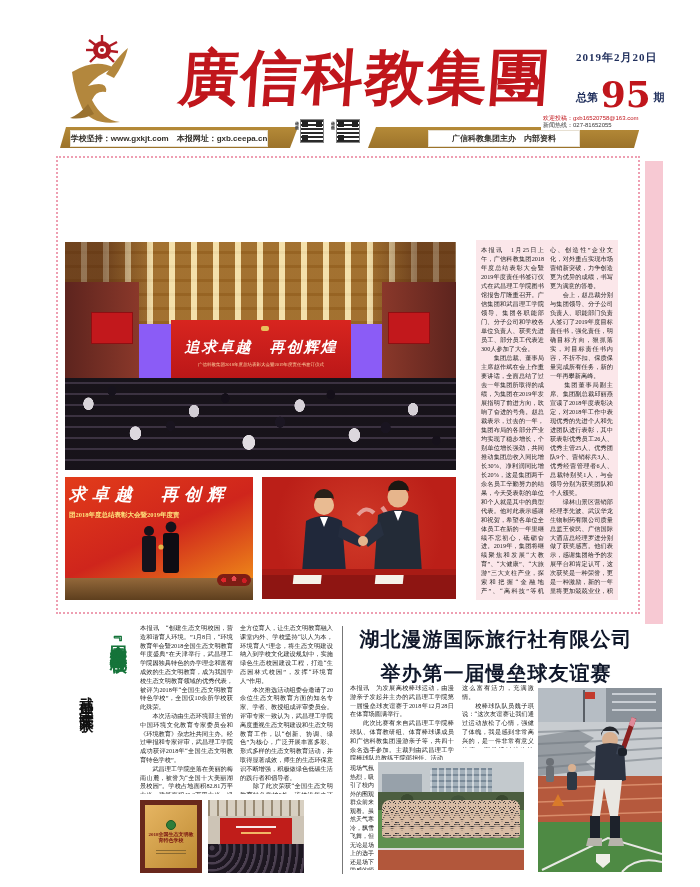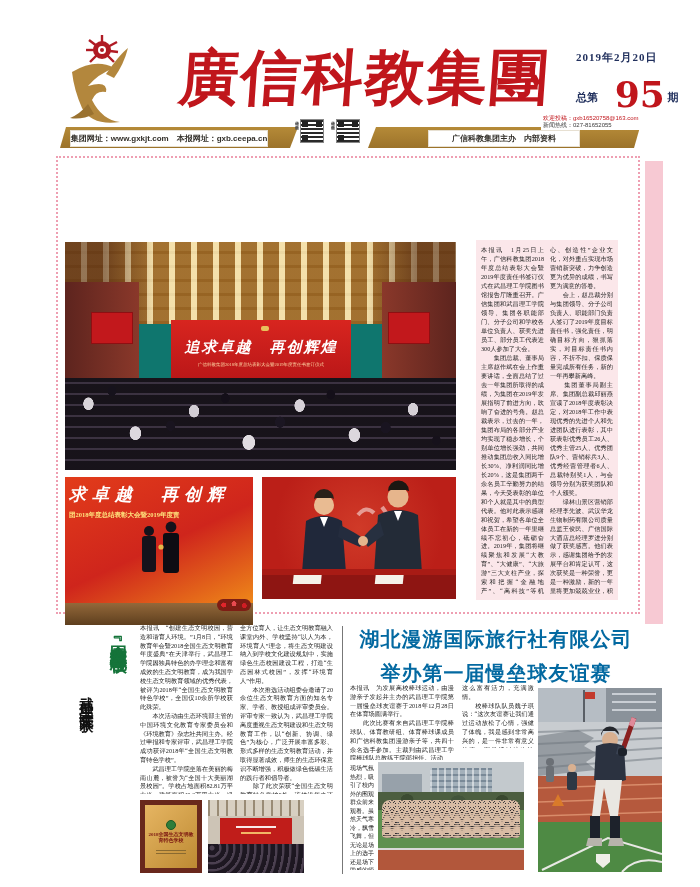--- a/index.html
+++ b/index.html
@@ -6,21 +6,21 @@
   #page{position:relative;width:700px;height:887px;background:#ffffff;overflow:hidden;
         font-family:"Liberation Serif",serif;color:#1a1a1a;}
   .abs{position:absolute;}
 
   
   .mast-title{left:148px;top:36px;width:434px;height:84px;display:flex;align-items:center;justify-content:center;
     font-family:"DejaVu Serif",serif;font-weight:bold;font-size:60px;color:#c0161c;
     transform:skewX(-4deg);letter-spacing:2px;white-space:nowrap;}
   .mast-date{left:576px;top:50px;font-size:11px;font-weight:bold;color:#22315e;letter-spacing:1px;}
   .mast-issue{left:576px;top:76px;color:#22315e;font-weight:bold;font-size:11px;white-space:nowrap;}
-  .issue-no{font-family:"DejaVu Serif",serif;font-size:36px;color:#c0161c;line-height:1;vertical-align:-6px;margin-left:14px;}
+  .issue-no{font-family:"DejaVu Serif",serif;font-size:36px;color:#c0161c;line-height:1;vertical-align:-6px;}
 
   
   .goldbar{background:linear-gradient(#b58a38,#9c732a);height:21px;}
   .bar-left{left:60px;top:127px;width:238px;clip-path:polygon(6px 0,100% 0,calc(100% - 8px) 100%,0 100%);}
   .bar-right{left:368px;top:127px;width:272px;clip-path:polygon(8px 0,100% 0,calc(100% - 6px) 100%,0 100%);}
   .barbox{background:#fff;border:1px solid #e7e0d2;font-family:"Liberation Sans",sans-serif;
     font-size:8px;font-weight:bold;color:#33302a;display:flex;align-items:center;justify-content:center;white-space:nowrap;}
   .bar-left-box{left:70px;top:130px;width:196px;height:15px;}
   .bar-right-box{left:428px;top:130px;width:150px;height:15px;}
   .contact{left:541px;top:114px;width:118px;background:#fff;font-family:"Liberation Sans",sans-serif;
@@ -45,21 +45,21 @@
         color:#c2151f;font-size:26px;letter-spacing:1px;white-space:nowrap;}
   .s1-h1{top:166px;}
   .s1-h2{top:199px;}
   .s1-panel{left:476px;top:240px;width:142px;height:360px;background:#fbe7ea;display:flex;gap:6px;
     padding:6px 5px;box-sizing:border-box;}
   .newscol{font-size:6.2px;line-height:1.45;text-align:justify;color:#222;white-space:pre-line;
     overflow:hidden;width:64px;}
 
   
   .photo{overflow:hidden;}
-  .photo-main{left:65px;top:242px;width:391px;height:228px;background:#0f766e;}
+  .photo-main{left:65px;top:242px;width:391px;height:228px;background:#8b5cf6;}
   .pm-ceiling{left:0;top:0;width:391px;height:82px;background:#e2ceac;
     background-image:
       linear-gradient(90deg,rgba(70,30,15,.55) 0 40px,transparent 90px calc(100% - 90px),rgba(70,30,15,.55) calc(100% - 40px) 100%),
       repeating-linear-gradient(90deg,rgba(150,95,25,.85) 0 16px,rgba(245,225,170,.9) 16px 22px),
       repeating-linear-gradient(0deg,rgba(90,50,15,.5) 0 3px,rgba(255,240,200,.35) 3px 14px);}
   .pm-wall{top:40px;width:74px;height:110px;background:linear-gradient(90deg,#5d241e,#8a382a);}
   .pm-wall.r{right:0;background:linear-gradient(270deg,#5d241e,#8a382a);}
   .pm-sidebanner{top:70px;width:40px;height:30px;background:#c2181c;border:1px solid #8e0f12;}
   .pm-screen{left:106px;top:78px;width:180px;height:84px;background:linear-gradient(#d8251f,#ad1115);
     text-align:center;}
@@ -79,21 +79,21 @@
       radial-gradient(9px 11px at 89% 34%, #d5d0d6 0 55%, transparent 60%),
       radial-gradient(7px 8px at 12% 14%, #16121c 0 60%, transparent 65%),
       radial-gradient(7px 8px at 27% 52%, #19141f 0 60%, transparent 65%),
       radial-gradient(7px 8px at 41% 22%, #140f19 0 60%, transparent 65%),
       radial-gradient(8px 9px at 55% 48%, #1b1622 0 60%, transparent 65%),
       radial-gradient(7px 8px at 68% 18%, #140f19 0 60%, transparent 65%),
       radial-gradient(8px 9px at 82% 54%, #191420 0 60%, transparent 65%),
       radial-gradient(7px 8px at 95% 68%, #16111b 0 60%, transparent 65%),
       repeating-linear-gradient(0deg, rgba(0,0,0,.35) 0 9px, rgba(120,105,130,.28) 9px 11px);}
 
-  .photo-award{left:65px;top:477px;width:188px;height:148px;background:linear-gradient(155deg,#e23c1a 0%,#cf251c 48%,#f59d18 100%);}
+  .photo-award{left:65px;top:477px;width:188px;height:123px;background:linear-gradient(155deg,#e23c1a 0%,#cf251c 48%,#f59d18 100%);}
   .pa-banner{left:4px;top:6px;width:180px;color:#fff;font-family:"DejaVu Serif",serif;font-style:italic;
     font-weight:bold;font-size:17px;letter-spacing:6px;white-space:nowrap;}
   .pa-sub{left:4px;top:34px;width:180px;color:#ffe37d;font-size:6.5px;font-weight:bold;white-space:nowrap;overflow:hidden;}
   .pa-floor{left:0;bottom:0;width:188px;height:22px;background:linear-gradient(#93683a,#5e3f1e);}
   .pa-flowers{right:2px;bottom:14px;width:34px;height:12px;border-radius:6px;
     background:radial-gradient(4px 4px at 20% 50%,#e0252b 0 60%,transparent 65%),
                radial-gradient(4px 4px at 50% 40%,#e84a50 0 60%,transparent 65%),
                radial-gradient(4px 4px at 80% 55%,#d01d24 0 60%,transparent 65%),#7e1d14;}
 
   .photo-hand{left:262px;top:477px;width:194px;height:122px;background:radial-gradient(circle at 50% 42%,#d03a28,#bb1f18 70%);}
@@ -139,21 +139,21 @@
   .s2-green{font-size:17px;font-weight:bold;color:#15743a;letter-spacing:1px;line-height:34px;
     font-family:"DejaVu Serif",serif;}
   .s2-black{font-size:14px;font-weight:bold;color:#111;padding-top:56px;line-height:30px;letter-spacing:3px;
     font-family:"DejaVu Serif",serif;}
   .s2col{font-size:6.2px;line-height:1.42;text-align:justify;white-space:pre-line;overflow:hidden;color:#222;}
   .s2-col1{left:140px;top:624px;width:93px;height:170px;}
   .s2-col2{left:240px;top:624px;width:93px;height:170px;}
   .divider-v{left:342px;top:626px;width:1px;height:248px;background:#777;}
 
   .s3-h{left:350px;width:292px;text-align:center;font-family:"DejaVu Sans",sans-serif;
-    font-weight:bold;color:#0369a1;font-size:20px;white-space:nowrap;letter-spacing:1px;}
+    font-weight:bold;color:#0f172a;font-size:20px;white-space:nowrap;letter-spacing:1px;}
   .s3-h1{top:626px;}
   .s3-h2{top:652px;margin-top:8px;}
   .s3col{font-size:6.2px;line-height:1.42;text-align:justify;white-space:pre-line;overflow:hidden;color:#222;}
   .s3-col1{left:350px;top:684px;width:104px;height:76px;}
   .s3-col2{left:462px;top:684px;width:72px;height:64px;}
   .s3-cont{left:350px;top:764px;width:24px;height:106px;font-size:6px;}
 </style>
 </head>
 <body>
 
@@ -183,21 +183,21 @@
 
   <div class="abs mast-title">廣信科教集團</div>
   <div class="abs mast-date">2019年2月20日</div>
   <div class="abs mast-issue">
     <span>总第</span>
     <span class="issue-no">95</span>
     <span>期</span>
   </div>
 
   <div class="abs goldbar bar-left"></div>
-  <div class="abs barbox bar-left-box">集团网址：www.gxkjt.com　本报网址：gxb.ceepa.cn</div>
+  <div class="abs barbox bar-left-box">学校坚持：www.gxkjt.com　本报网址：gxb.ceepa.cn</div>
   <div class="abs qrlabel" style="left:290px;">微信二维码 广信科教集团</div>
   <div class="abs qr" style="left:300px;"></div>
   <div class="abs qrlabel" style="left:326px;">微信二维码 广信科教集团</div>
   <div class="abs qr" style="left:336px;"></div>
   <div class="abs goldbar bar-right"></div>
   <div class="abs barbox bar-right-box">广信科教集团主办　内部资料</div>
   <div class="abs contact">
     <div class="l1">欢迎投稿：gxb16520758@163.com</div>
     <div class="l2">新闻热线：027-81652055</div>
   </div>

